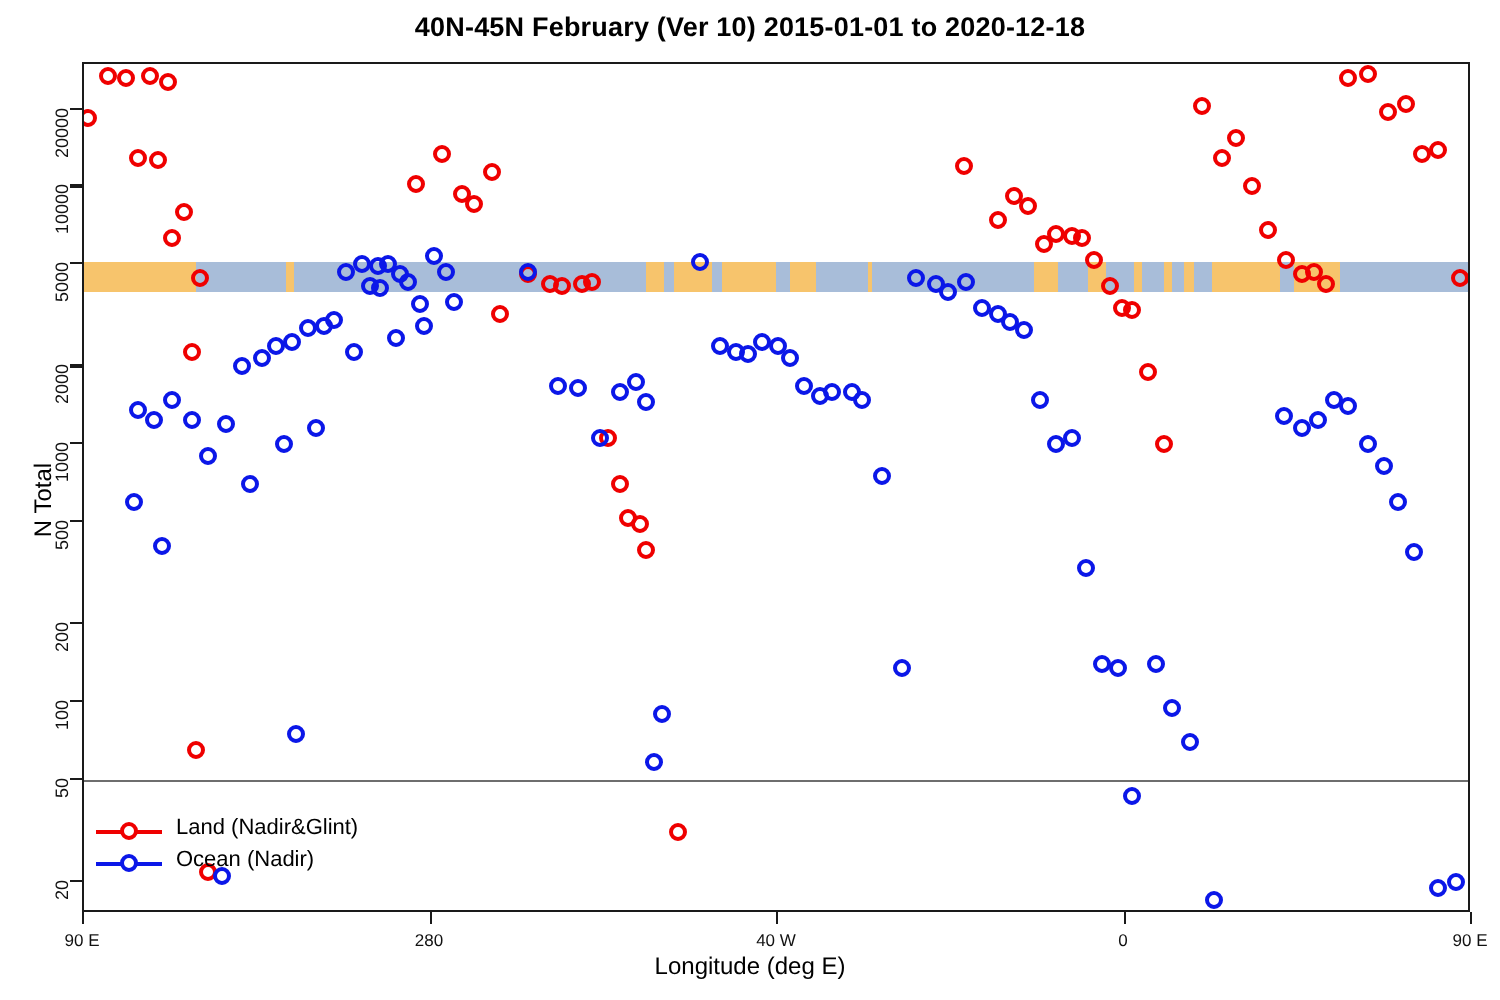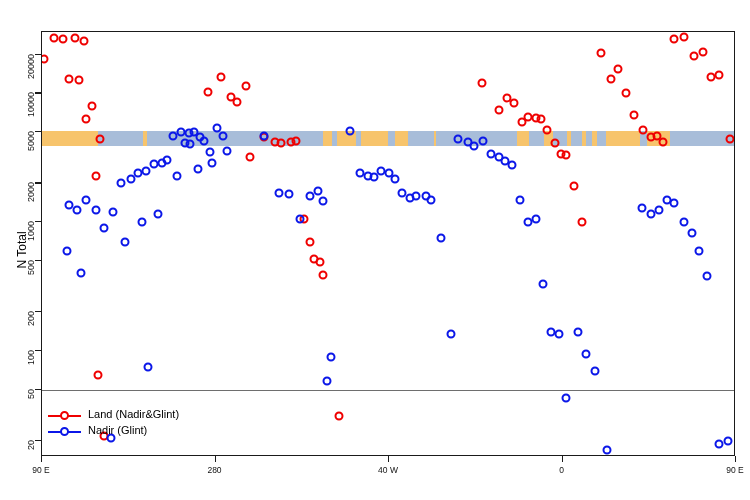--- a/index.html
+++ b/index.html
@@ -41,25 +41,27 @@
   .lgrow{position:relative;height:16px;}
   .lgline{position:absolute;left:0;top:7px;width:33px;height:2.4px;}
   .lgmark{position:absolute;left:12px;top:3px;width:9px;height:9px;border-radius:50%;box-sizing:border-box;background:#fff;}
   .lgtxt{position:absolute;left:40px;top:0px;font-size:11px;color:#000;white-space:nowrap;}
 </style>
 </head>
 <body>
 
 <div id="root">
 
+  <div id="title">40N-45N February (Ver 10)   2015-01-01 to 2020-12-18</div>
 
   <div id="ylabel-wrap">
     <div id="ylabel">N Total</div>
   </div>
 
+  <div id="xlabel">Longitude (deg E)</div>
 
   <div id="plot">
     <div id="band-layer">
         <div class="band" style="top: 98.5764px; width: 100%; background: rgb(247, 196, 108);"></div>
         <div class="ocean" style="left: 55.52px; width: 45.11px; top: 98.5764px; background: rgb(168, 189, 217);"></div>
         <div class="ocean" style="left: 105.488px; width: 175.582px; top: 98.5764px; background: rgb(168, 189, 217);"></div>
         <div class="ocean" style="left: 290.092px; width: 4.858px; top: 98.5764px; background: rgb(168, 189, 217);"></div>
         <div class="ocean" style="left: 313.688px; width: 5.552px; top: 98.5764px; background: rgb(168, 189, 217);"></div>
         <div class="ocean" style="left: 345.612px; width: 6.94px; top: 98.5764px; background: rgb(168, 189, 217);"></div>
         <div class="ocean" style="left: 365.738px; width: 26.372px; top: 98.5764px; background: rgb(168, 189, 217);"></div>
@@ -262,17 +264,17 @@
 
   <div id="legend">
       <div class="lgrow">
         <div class="lgline" style="background: rgb(239, 0, 0);"></div>
         <div class="lgmark" style="border: 2.6px solid rgb(239, 0, 0);"></div>
         <div class="lgtxt">Land (Nadir&amp;Glint)</div>
       </div>
       <div class="lgrow">
         <div class="lgline" style="background: rgb(11, 23, 232);"></div>
         <div class="lgmark" style="border: 2.6px solid rgb(11, 23, 232);"></div>
-        <div class="lgtxt">Nadir (Glint)</div>
+        <div class="lgtxt">Ocean (Nadir)</div>
       </div>
     </div>
 
 </div>
 
 </body></html>

